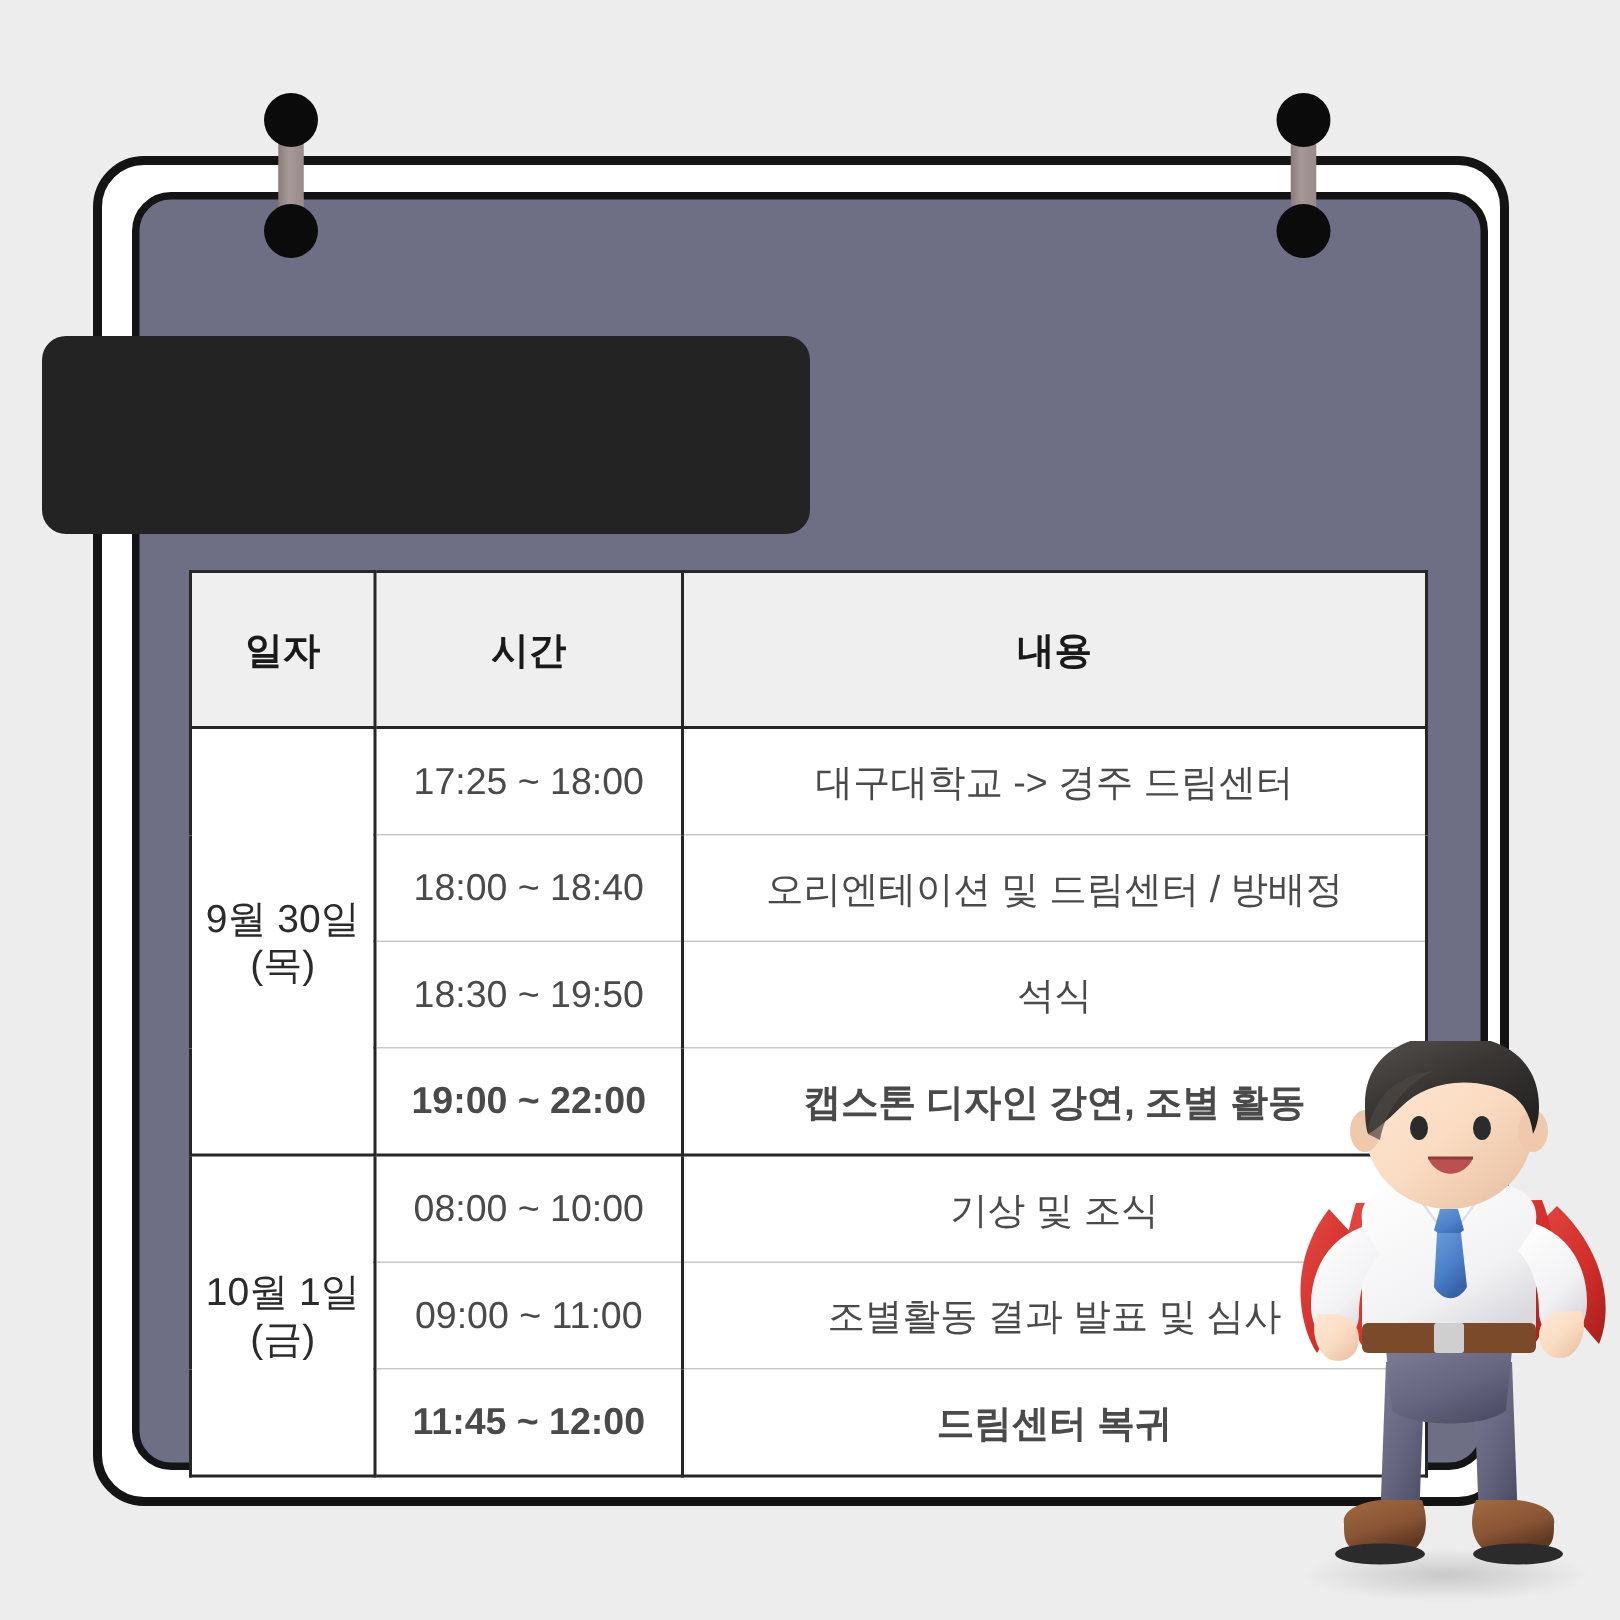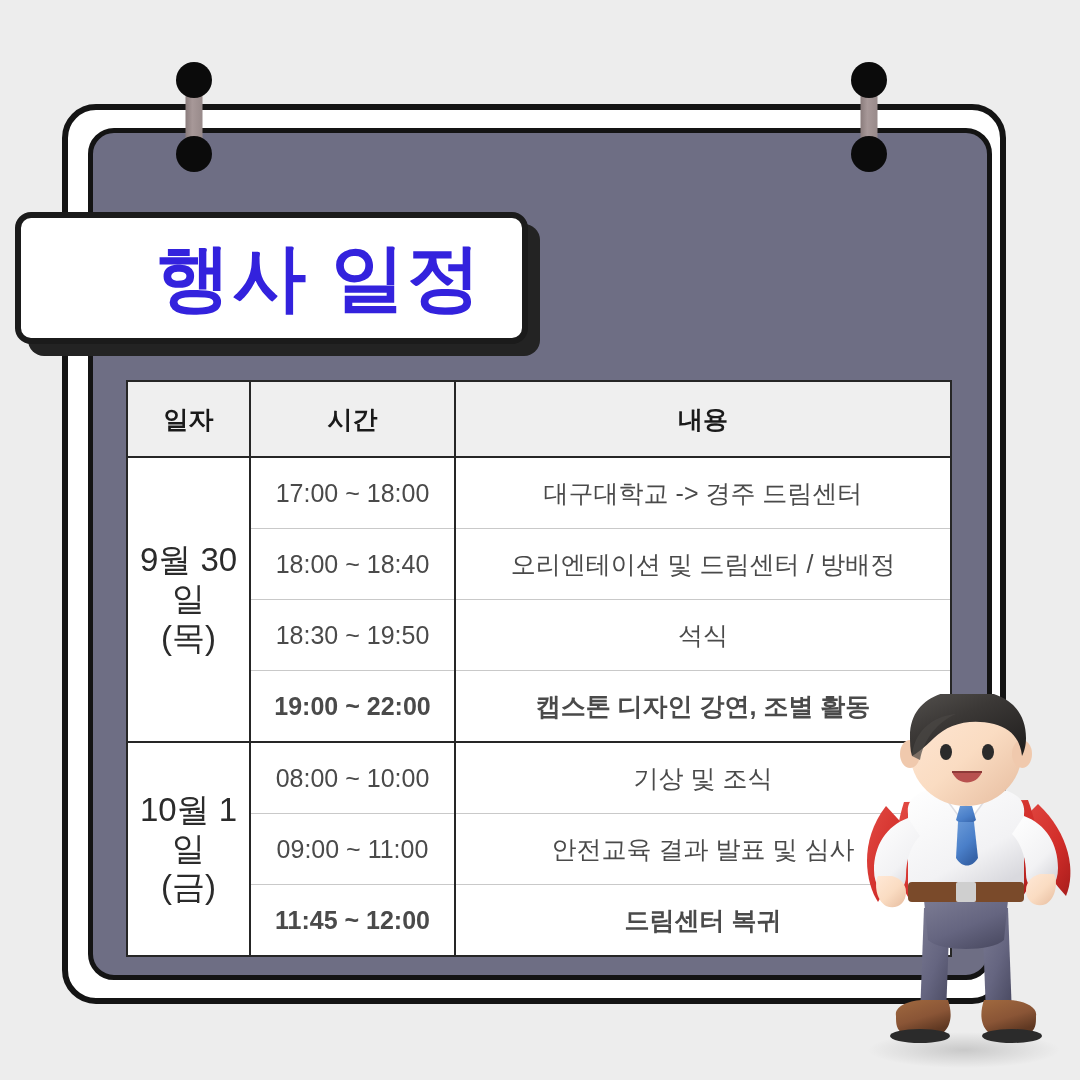--- a/index.html
+++ b/index.html
@@ -134,36 +134,36 @@
   #schedule-table col.c-content { width: 496px; }
 
   #schedule-table th {
     background: #efefef;
     border: 2px solid #262626;
     font-size: 25px;
     font-weight: bold;
     color: #1a1a1a;
     height: 74px;
     text-align: center;
-    padding: 0;
+    padding: 14px;
   }
   #schedule-table td {
     border-left: 2px solid #262626;
     border-right: 2px solid #262626;
     border-top: 1px solid #c9c9c9;
     border-bottom: 1px solid #c9c9c9;
     font-size: 25px;
     color: #4a4a4a;
     height: 70px;
     text-align: center;
     padding: 0;
     background: #ffffff;
   }
   #schedule-table td.date-cell {
-    font-size: 33px;
+    font-size: 26px;
     color: #2b2b2b;
     white-space: pre-line;
     line-height: 1.18;
     border-top: 2px solid #262626;
     border-bottom: 2px solid #262626;
   }
   #schedule-table tr.group-start > td {
     border-top: 2px solid #262626;
   }
   #schedule-table tr.group-end > td {
@@ -196,43 +196,40 @@
     <div class="clip-dot top"></div>
     <div class="clip-dot bottom"></div>
   </div>
   <div class="clip" id="clip-right">
     <div class="clip-bar"></div>
     <div class="clip-dot top"></div>
     <div class="clip-dot bottom"></div>
   </div>
 
   <div id="title-banner-shadow"></div>
-  <div id="title-banner">
-    <div id="title-text">행사 일정</div>
-  </div>
 
   <table id="schedule-table">
     <colgroup>
       <col class="c-date">
       <col class="c-time">
       <col class="c-content">
     </colgroup>
     <thead>
       <tr>
         <th>일자</th>
         <th>시간</th>
         <th>내용</th>
       </tr>
     </thead>
     <tbody>
 
       <tr class="group-start">
         <td class="date-cell" rowspan="4">9월 30일
 (목)</td>
-        <td>17:00 ~ 18:00</td>
+        <td>17:25 ~ 18:00</td>
         <td>대구대학교 -&gt; 경주 드림센터</td>
       </tr>
       <tr>
         <td>18:00 ~ 18:40</td>
         <td>오리엔테이션 및 드림센터 / 방배정</td>
       </tr>
       <tr>
         <td>18:30 ~ 19:50</td>
         <td>석식</td>
       </tr>
@@ -242,21 +239,21 @@
       </tr>
 
       <tr class="group-start">
         <td class="date-cell" rowspan="3">10월 1일
 (금)</td>
         <td>08:00 ~ 10:00</td>
         <td>기상 및 조식</td>
       </tr>
       <tr>
         <td>09:00 ~ 11:00</td>
-        <td>안전교육 결과 발표 및 심사</td>
+        <td>조별활동 결과 발표 및 심사</td>
       </tr>
       <tr class="group-end">
         <td>11:45 ~ 12:00</td>
         <td>드림센터 복귀</td>
       </tr>
 
     </tbody>
   </table>
 
   <div id="character">

